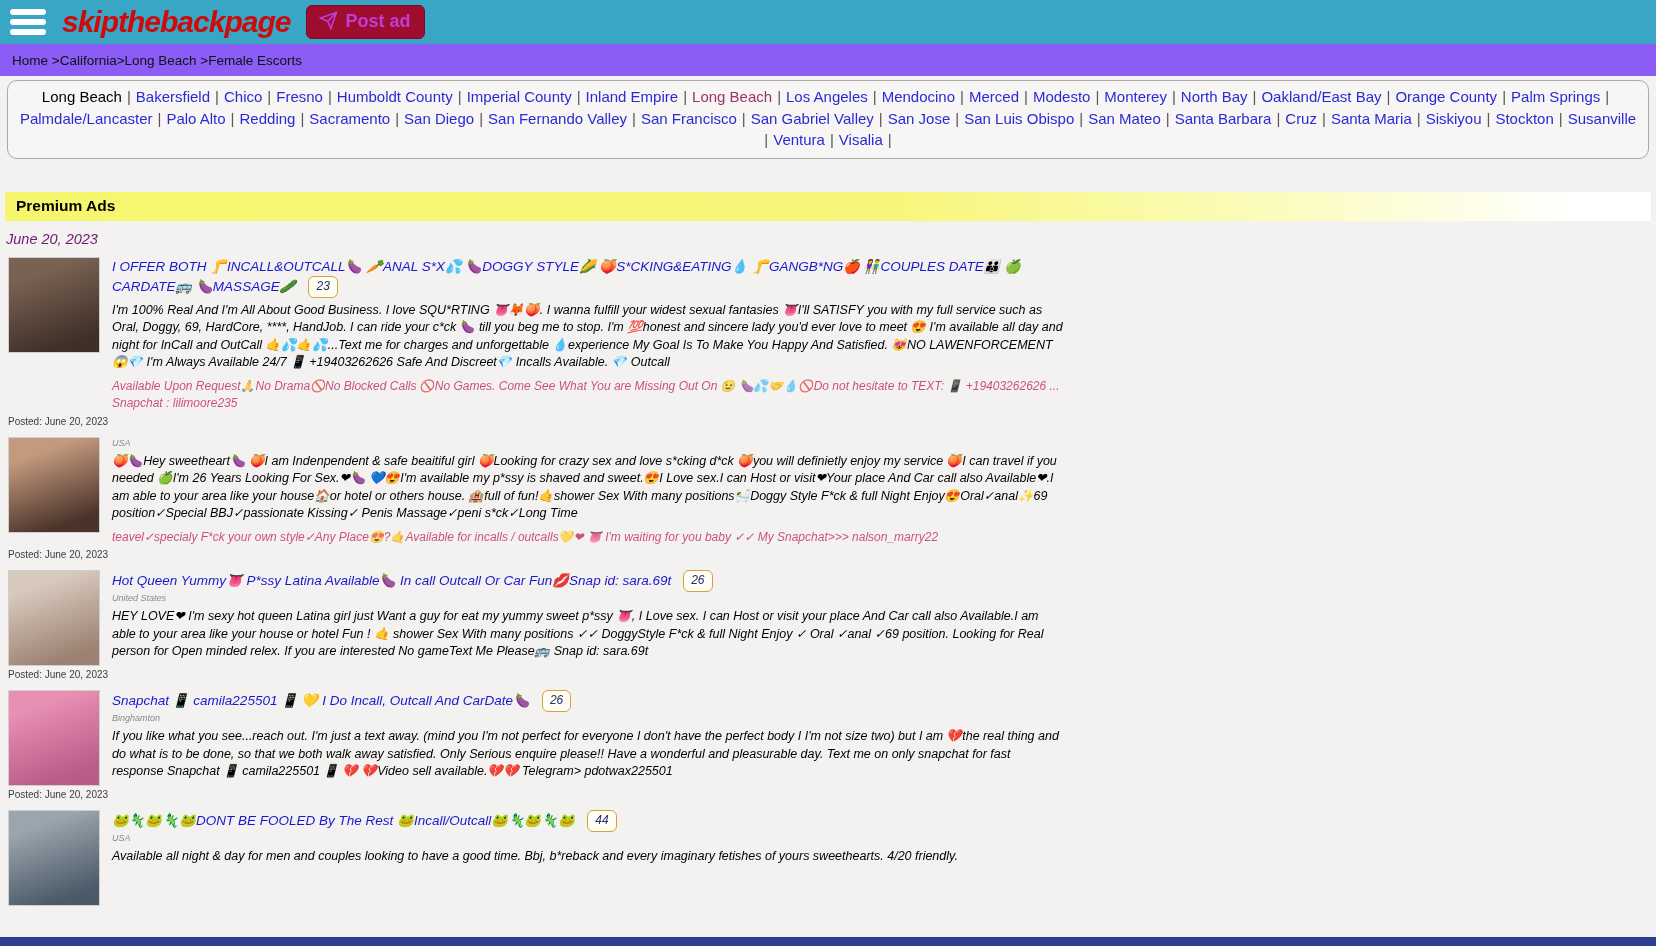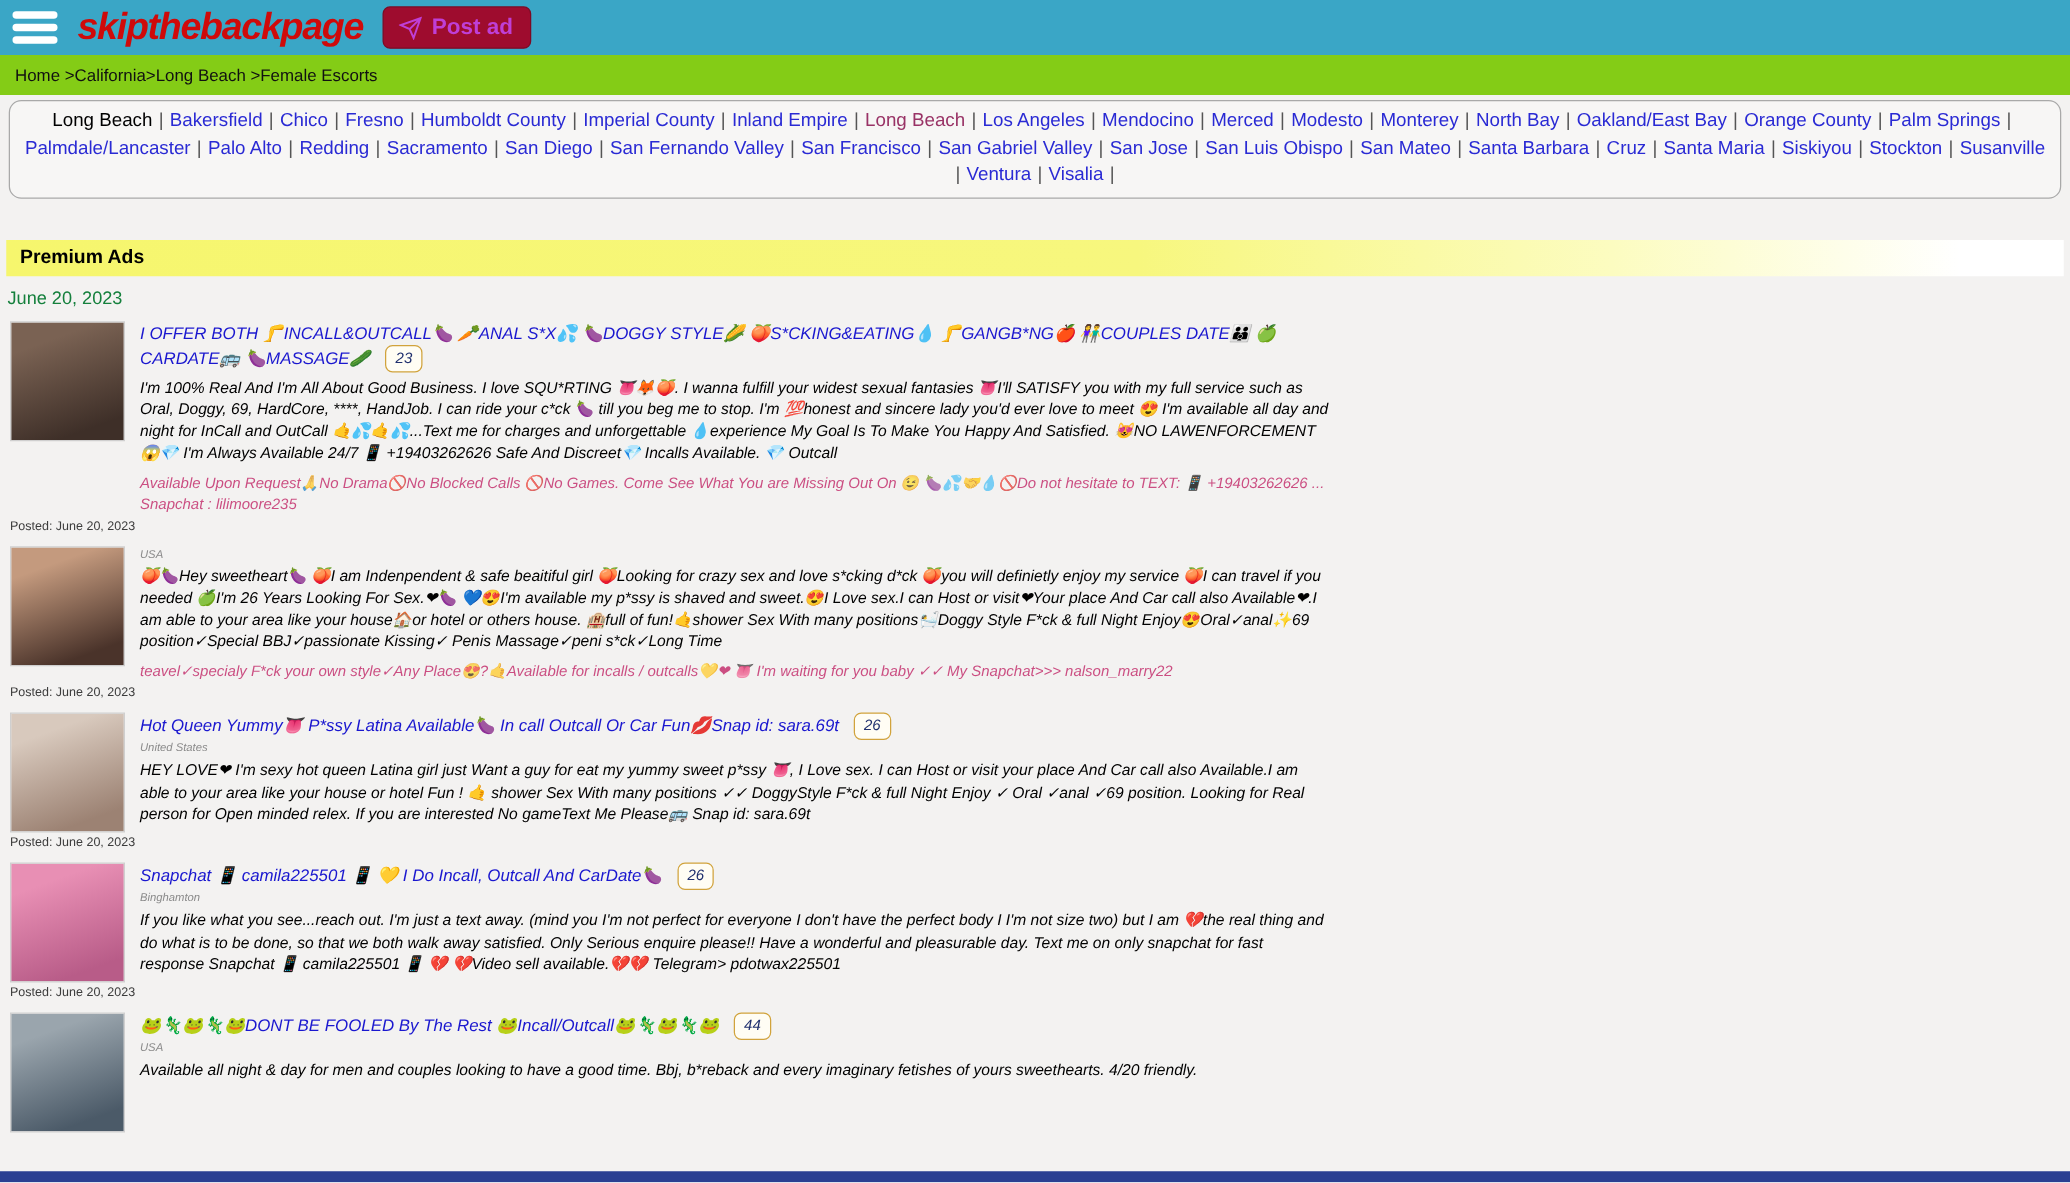--- a/index.html
+++ b/index.html
@@ -5,38 +5,38 @@
   * { box-sizing: border-box; margin: 0; padding: 0; }
   html,body { background:#ffffff; }
   body { font-family:"Liberation Sans", sans-serif; }
   .page { position:relative; width:1656px; height:946px; overflow:hidden; background:#f3f2f1; }
 
   
   .topbar { height:44px; background:#3aa6c6; display:flex; align-items:center; padding-left:8px; }
   .hamburger { width:40px; height:30px; display:flex; flex-direction:column; justify-content:space-between; padding:2px 2px; cursor:pointer; margin-right:14px; }
   .hamburger span { display:block; height:6px; background:#ffffff; border-radius:3px; }
   .logo { font-size:30px; font-weight:bold; font-style:italic; color:#cf0a0a; letter-spacing:-1px; margin-right:16px; }
-  .postad { background:#9e0c2e; border:1px solid #7c0a24; border-radius:6px; padding:5px 14px 6px 12px; display:flex; align-items:flex-end; gap:7px; color:#bf3fd6; font-size:18px; font-weight:bold; cursor:pointer; }
+  .postad { background:#9e0c2e; border:1px solid #7c0a24; border-radius:6px; padding:5px 14px 6px 12px; display:flex; align-items:flex-start; gap:7px; color:#bf3fd6; font-size:18px; font-weight:bold; cursor:pointer; }
   .postad svg { display:block; }
 
   
-  .breadcrumb { padding:9px 12px 8px 12px; font-size:13.5px; color:#111; background:#84cc16; }
+  .breadcrumb { padding:9px 12px 8px 12px; font-size:13.5px; color:#111; background:#8b5cf6; }
 
   
   .nav-box { margin:4px 7px 0 7px; border:1px solid #a9a9a9; border-radius:10px; background:#f7f6f5; padding:5px 10px 7px 10px; text-align:center; font-size:15px; line-height:21.5px; }
   .nav-link { color:#2a2ad4; cursor:pointer; }
   .nav-link.visited { color:#993366; }
   .nav-link.current { color:#000000; cursor:default; }
   .nav-sep { color:#555; padding:0 5px; }
 
   
   .premium-band { margin:33px 5px 0 5px; height:29px; display:flex; align-items:center; padding-left:11px;
     background:linear-gradient(to right,#f6f66d 0%, #f7f77e 55%, #fcfcc0 78%, #ffffff 95%);text-align:center; }
   .premium-band .ttl { font-size:15.5px; font-weight:bold; color:#000; }
-  .date-line { padding:10px 6px 8px 6px; font-size:14.5px; color:#15803d; }
+  .date-line { padding:10px 6px 8px 6px; font-size:14.5px; color:#701a75;font-style:italic; }
 
   
   .ads { padding:0 0 0 0; }
   .ad-section { margin-bottom:2px; }
   .ad-row { display:flex; padding:2px 0 0 8px; }
   .thumb { width:92px; height:96px; border:1px solid #cfcfcf; flex:none; cursor:pointer; }
   .ad-content { margin-left:12px; max-width:952px;font-style:italic; }
   .ad-title-line { font-size:13.5px; line-height:19px; }
   .ad-title { color:#1a17cf; cursor:pointer; }
   .ad-title-em { color:#8b0000; font-weight:bold; }

